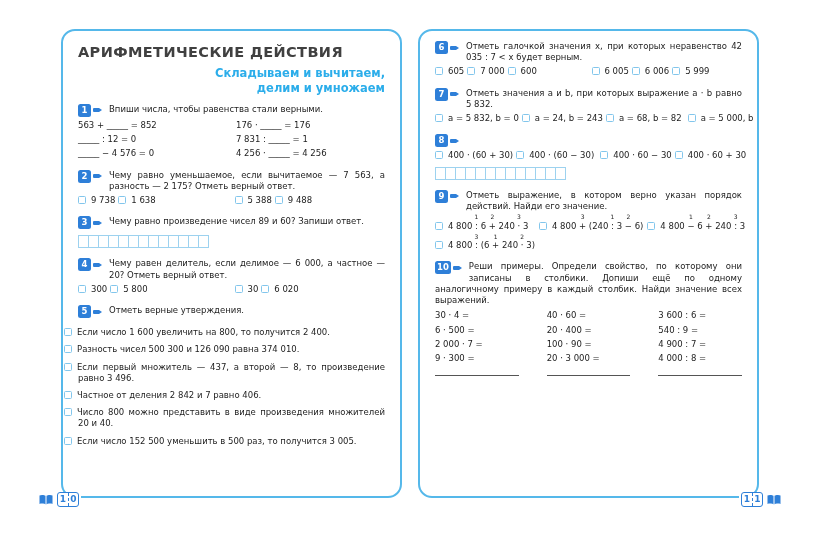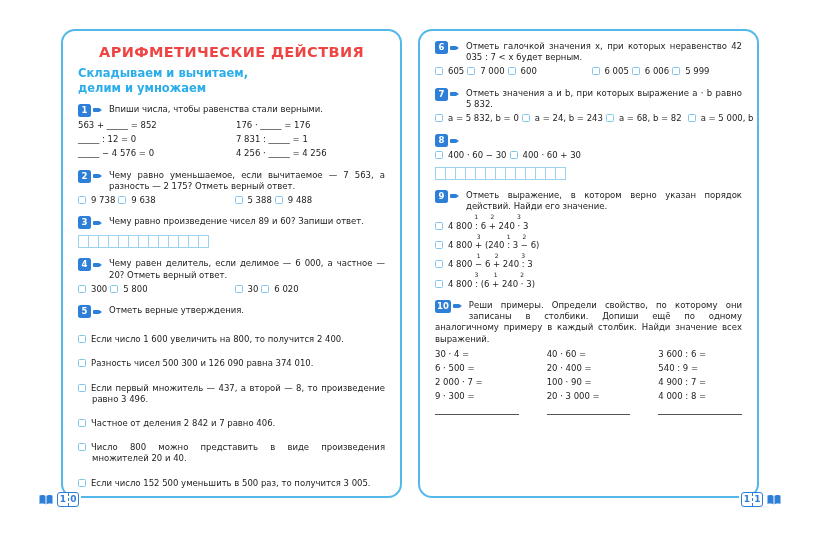--- a/index.html
+++ b/index.html
@@ -13,25 +13,25 @@
 
   .page {
     position:absolute; top:29px; height:469px; background:#fff;
     border:2px solid #55b8ea; border-radius:14px; overflow:hidden;
   }
   #page-left  { left:61px;  width:341px; }
   #page-right { left:418px; width:341px; }
   .pc { padding:10px 15px 0 15px; font-size:8.5px; line-height:1.32; }
 
   .title {
-    margin:2px 0 4px 0; text-align:center;
-    font-size:14.5px; font-weight:bold; letter-spacing:0.4px; color:#ef4444;
+    margin:2px 0 4px 0; 
+    font-size:14.5px; font-weight:bold; letter-spacing:0.4px; color:#404040;
   }
   .subtitle {
-    margin:0 0 9px 0; text-align:left;
+    margin:0 0 9px 0; text-align:right;
     font-size:11.5px; font-weight:bold; line-height:1.25; color:#2badea;
   }
 
   .task { margin-bottom:10px; }
   .tnum { float:left; height:13px; margin-right:7px; display:flex; align-items:center; }
   .sq {
     display:inline-block; min-width:13px; height:13px; padding:0 2px;
     background:#2e7fd8; border-radius:2.5px;
     color:#fff; font-size:8.5px; font-weight:bold; line-height:13px; text-align:center;
   }
@@ -46,27 +46,27 @@
   .eqgrid { display:grid; grid-template-columns:158px 1fr; row-gap:3px; }
 
   .opts { display:grid; grid-template-columns:1fr 1fr; column-gap:6px; }
   .optcol { display:flex; flex-direction:row; gap:3px; }
   .opt { white-space:nowrap; }
   .cb {
     display:inline-block; width:8px; height:8px; background:#fff;
     border:1px solid #82c6ec; border-radius:1.5px; margin-right:5px; vertical-align:-1px;
   }
 
-  .stmt { margin-top:13px; padding-left:14px; text-indent:-14px; text-align:justify; }
+  .stmt { margin-top:6px; text-indent:-14px; text-align:justify; }
 
   .cells { display:flex; margin-top:5px; }
   .cells span { display:block; width:11px; height:13px; border:1px solid #9dd2ef; margin-left:-1px; background:#fff; }
   .cells span:first-child { margin-left:0; }
 
-  .t9opts { display:grid; grid-template-columns:1fr; column-gap:4px; row-gap:8px; padding-top:9px; }
+  .t9opts { display:grid; grid-template-columns:1fr 1fr 1fr; column-gap:4px; row-gap:8px; padding-top:9px; }
   .ex { position:relative; }
   .opx { position:relative; display:inline-block; }
   .ord {
     position:absolute; top:-6.5px; left:50%; transform:translateX(-50%);
     font-style:normal; font-size:6px; line-height:6px; color:#1c1c1c;
   }
 
   .cols3 { display:grid; grid-template-columns:1fr 1fr 1fr; column-gap:28px; padding-top:4px; }
   .exline { margin-bottom:3px; white-space:nowrap; }
   .ansline { height:9px; border-bottom:1px solid #555; margin-top:3px; }
@@ -117,21 +117,21 @@
           <span class="sq">2</span>
           <span class="pencil">
               <i class="pb"></i>
               <i class="pt"></i>
             </span>
         </span>
         <p class="tt">Чему равно уменьшаемое, если вычитаемое — 7 563, а разность — 2 175? Отметь верный ответ.</p>
         <div class="tbody opts">
           <div class="optcol">
             <div class="opt"><span class="cb"></span><span>9 738</span></div>
-            <div class="opt"><span class="cb"></span><span>9 638</span></div>
+            <div class="opt"><span class="cb"></span><span>1 638</span></div>
           </div>
           <div class="optcol">
             <div class="opt"><span class="cb"></span><span>5 388</span></div>
             <div class="opt"><span class="cb"></span><span>9 488</span></div>
           </div>
         </div>
       </section>
 
       <section class="task">
         <span class="tnum">
@@ -253,20 +253,24 @@
 
       <section class="task">
         <span class="tnum">
           <span class="sq">8</span>
           <span class="pencil">
               <i class="pb"></i>
               <i class="pt"></i>
             </span>
         </span>
         <div class="tbody opts">
+          <div class="optcol">
+            <div class="opt"><span class="cb"></span><span>400 · (60 + 30)</span></div>
+            <div class="opt"><span class="cb"></span><span>400 · (60 − 30)</span></div>
+          </div>
           <div class="optcol">
             <div class="opt"><span class="cb"></span><span>400 · 60 − 30</span></div>
             <div class="opt"><span class="cb"></span><span>400 · 60 + 30</span></div>
           </div>
         </div>
         <div class="cells">
             <span></span>
             <span></span>
             <span></span>
             <span></span>

